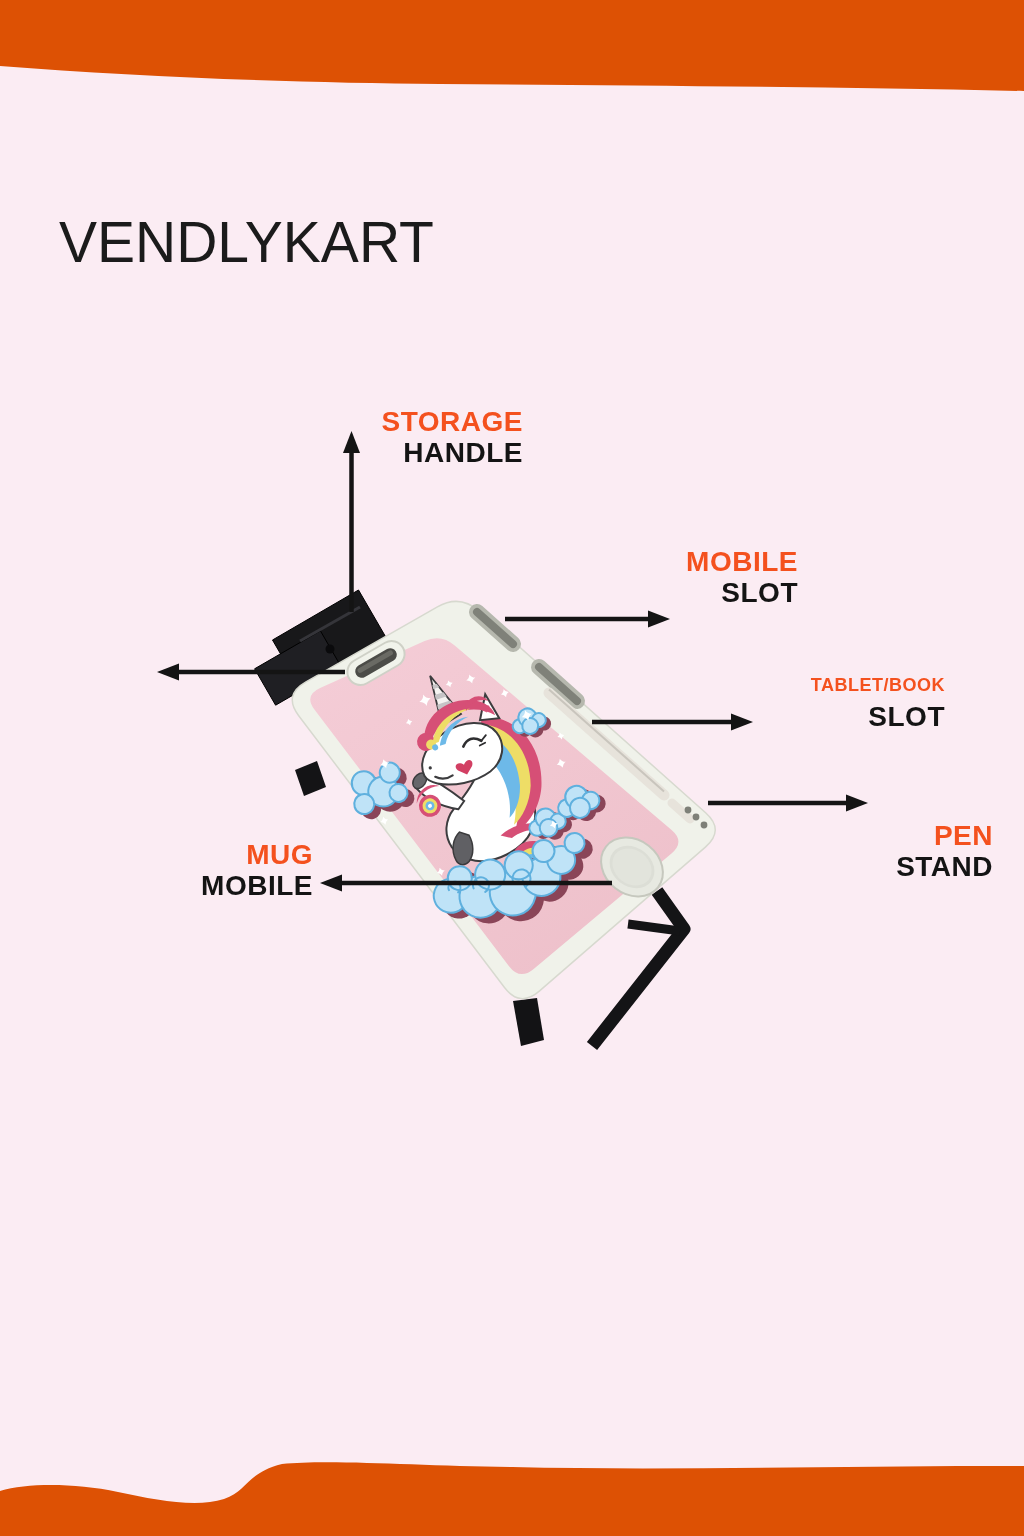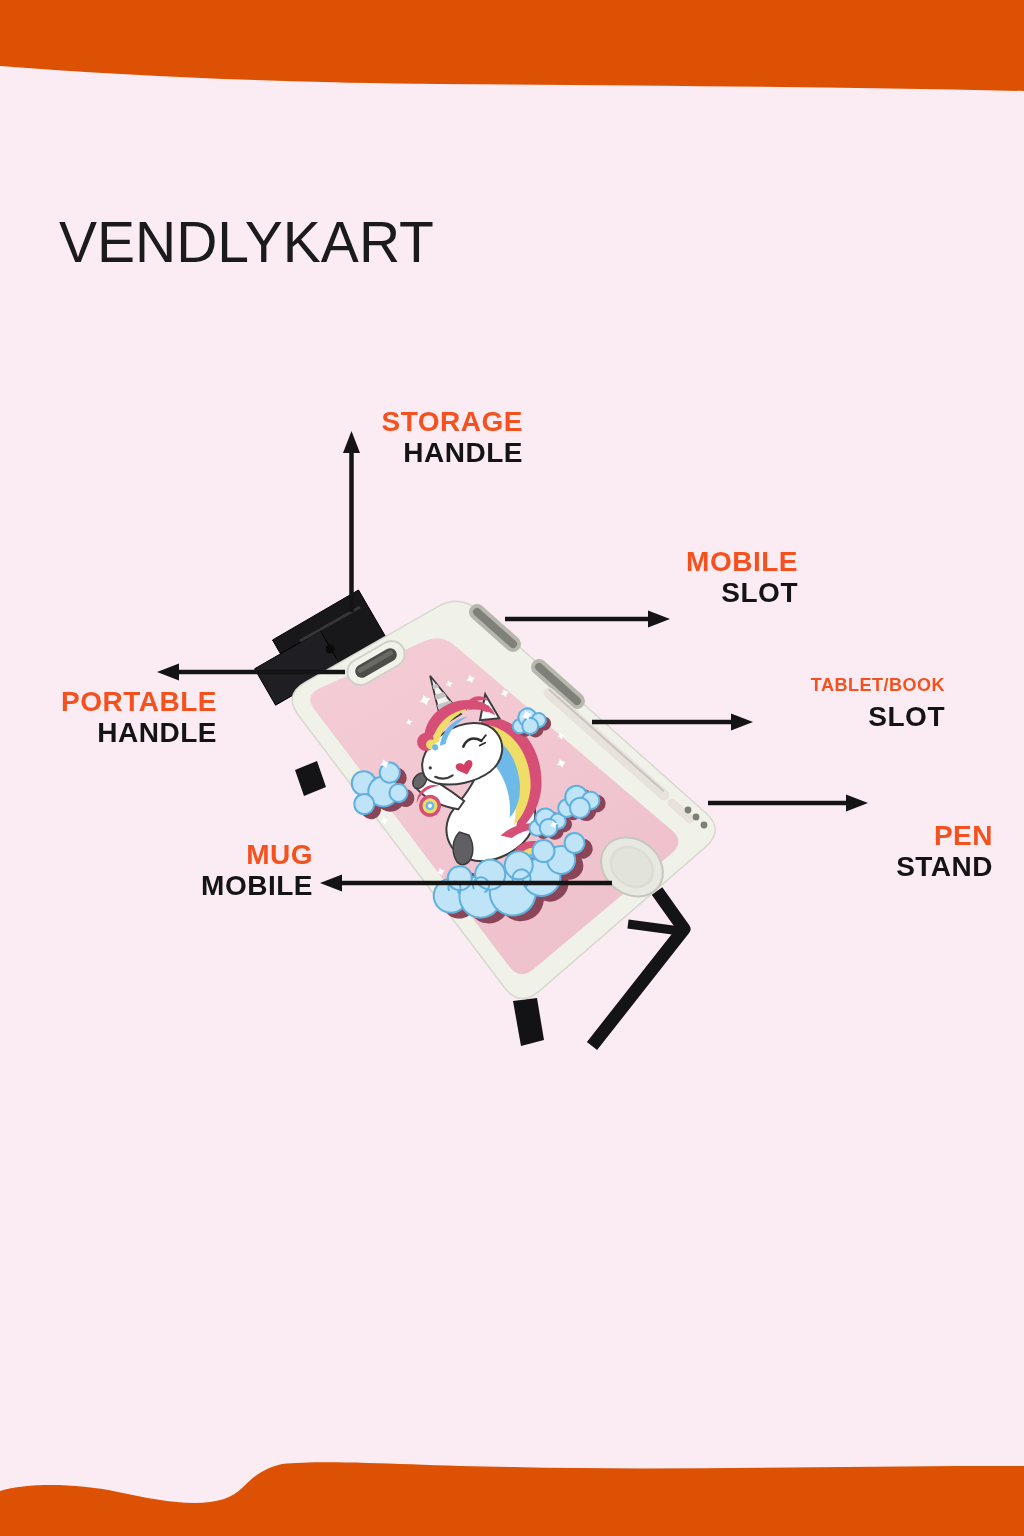--- a/index.html
+++ b/index.html
@@ -277,24 +277,20 @@
   <div class="feature feat-storage">
     <span class="f-line1">STORAGE</span>
     <span class="f-line2">HANDLE</span>
   </div>
 
   <div class="feature feat-mobile">
     <span class="f-line1">MOBILE</span>
     <span class="f-line2">SLOT</span>
   </div>
 
-  <div class="feature feat-portable">
-    <span class="f-line1">PORTABLE</span>
-    <span class="f-line2">HANDLE</span>
-  </div>
 
   <div class="feature feat-tablet">
     <span class="f-line1">TABLET/BOOK</span>
     <span class="f-line2">SLOT</span>
   </div>
 
   <div class="feature feat-pen">
     <span class="f-line1">PEN</span>
     <span class="f-line2">STAND</span>
   </div>

